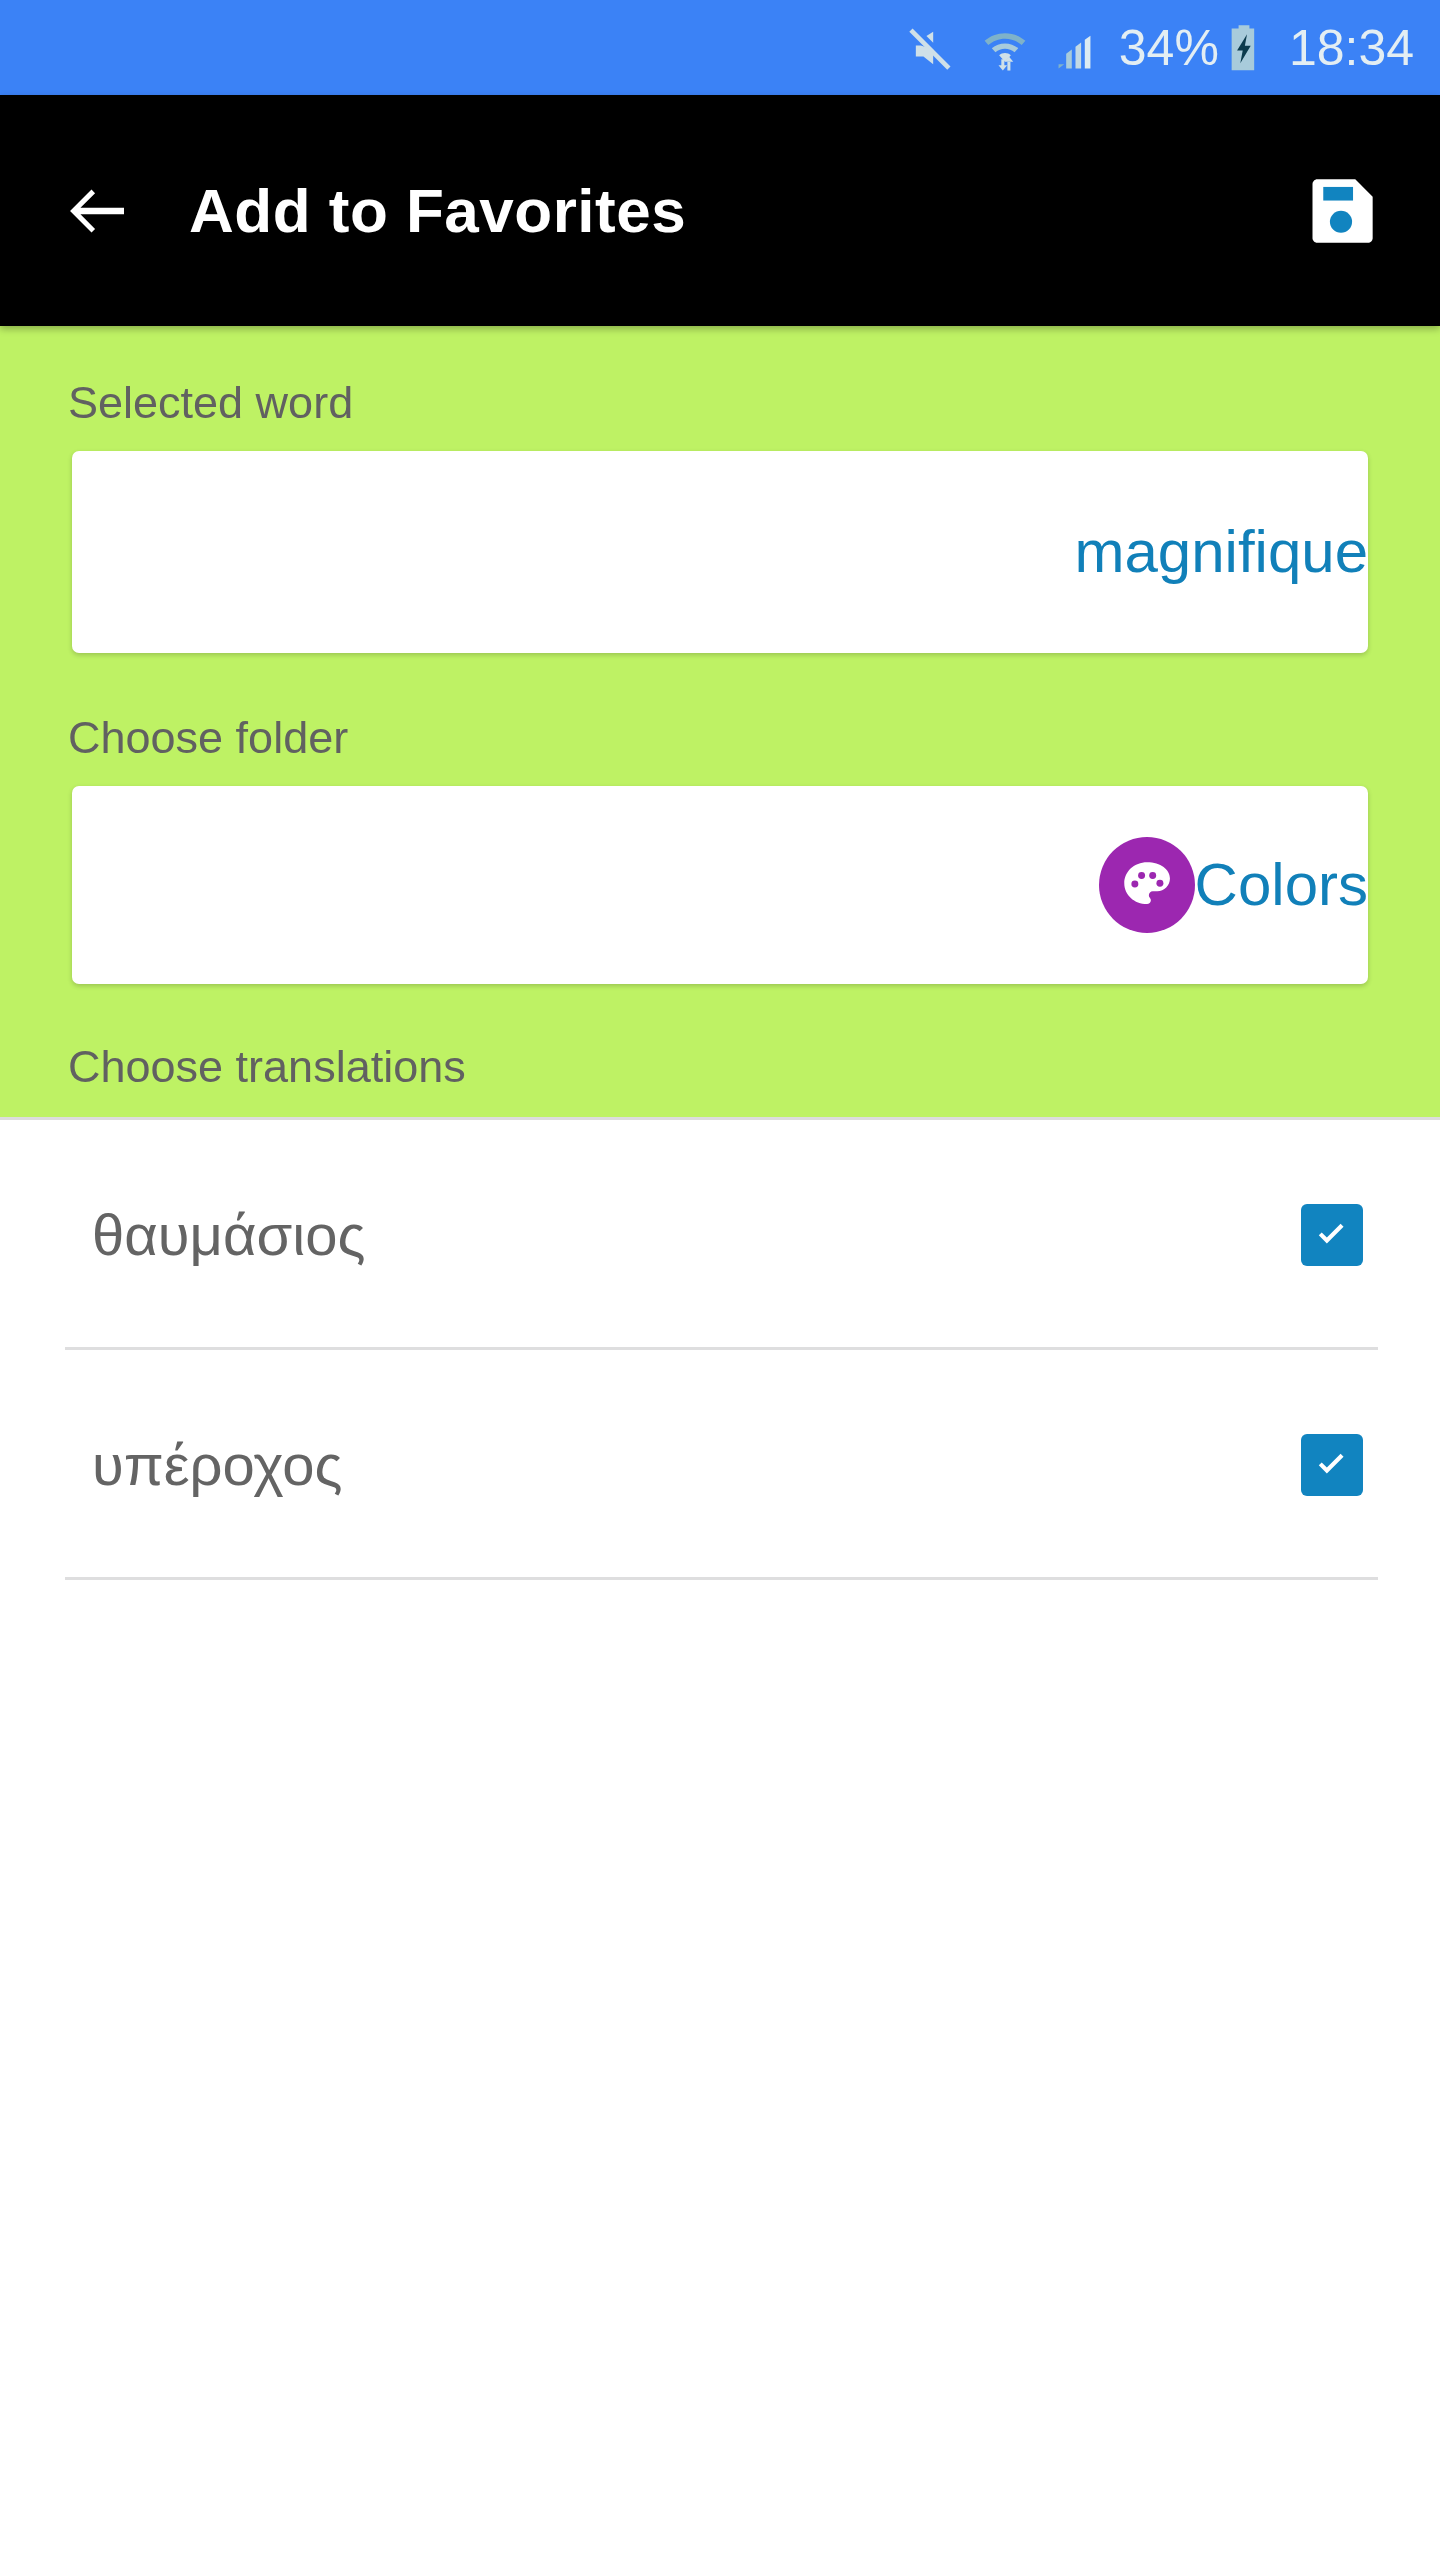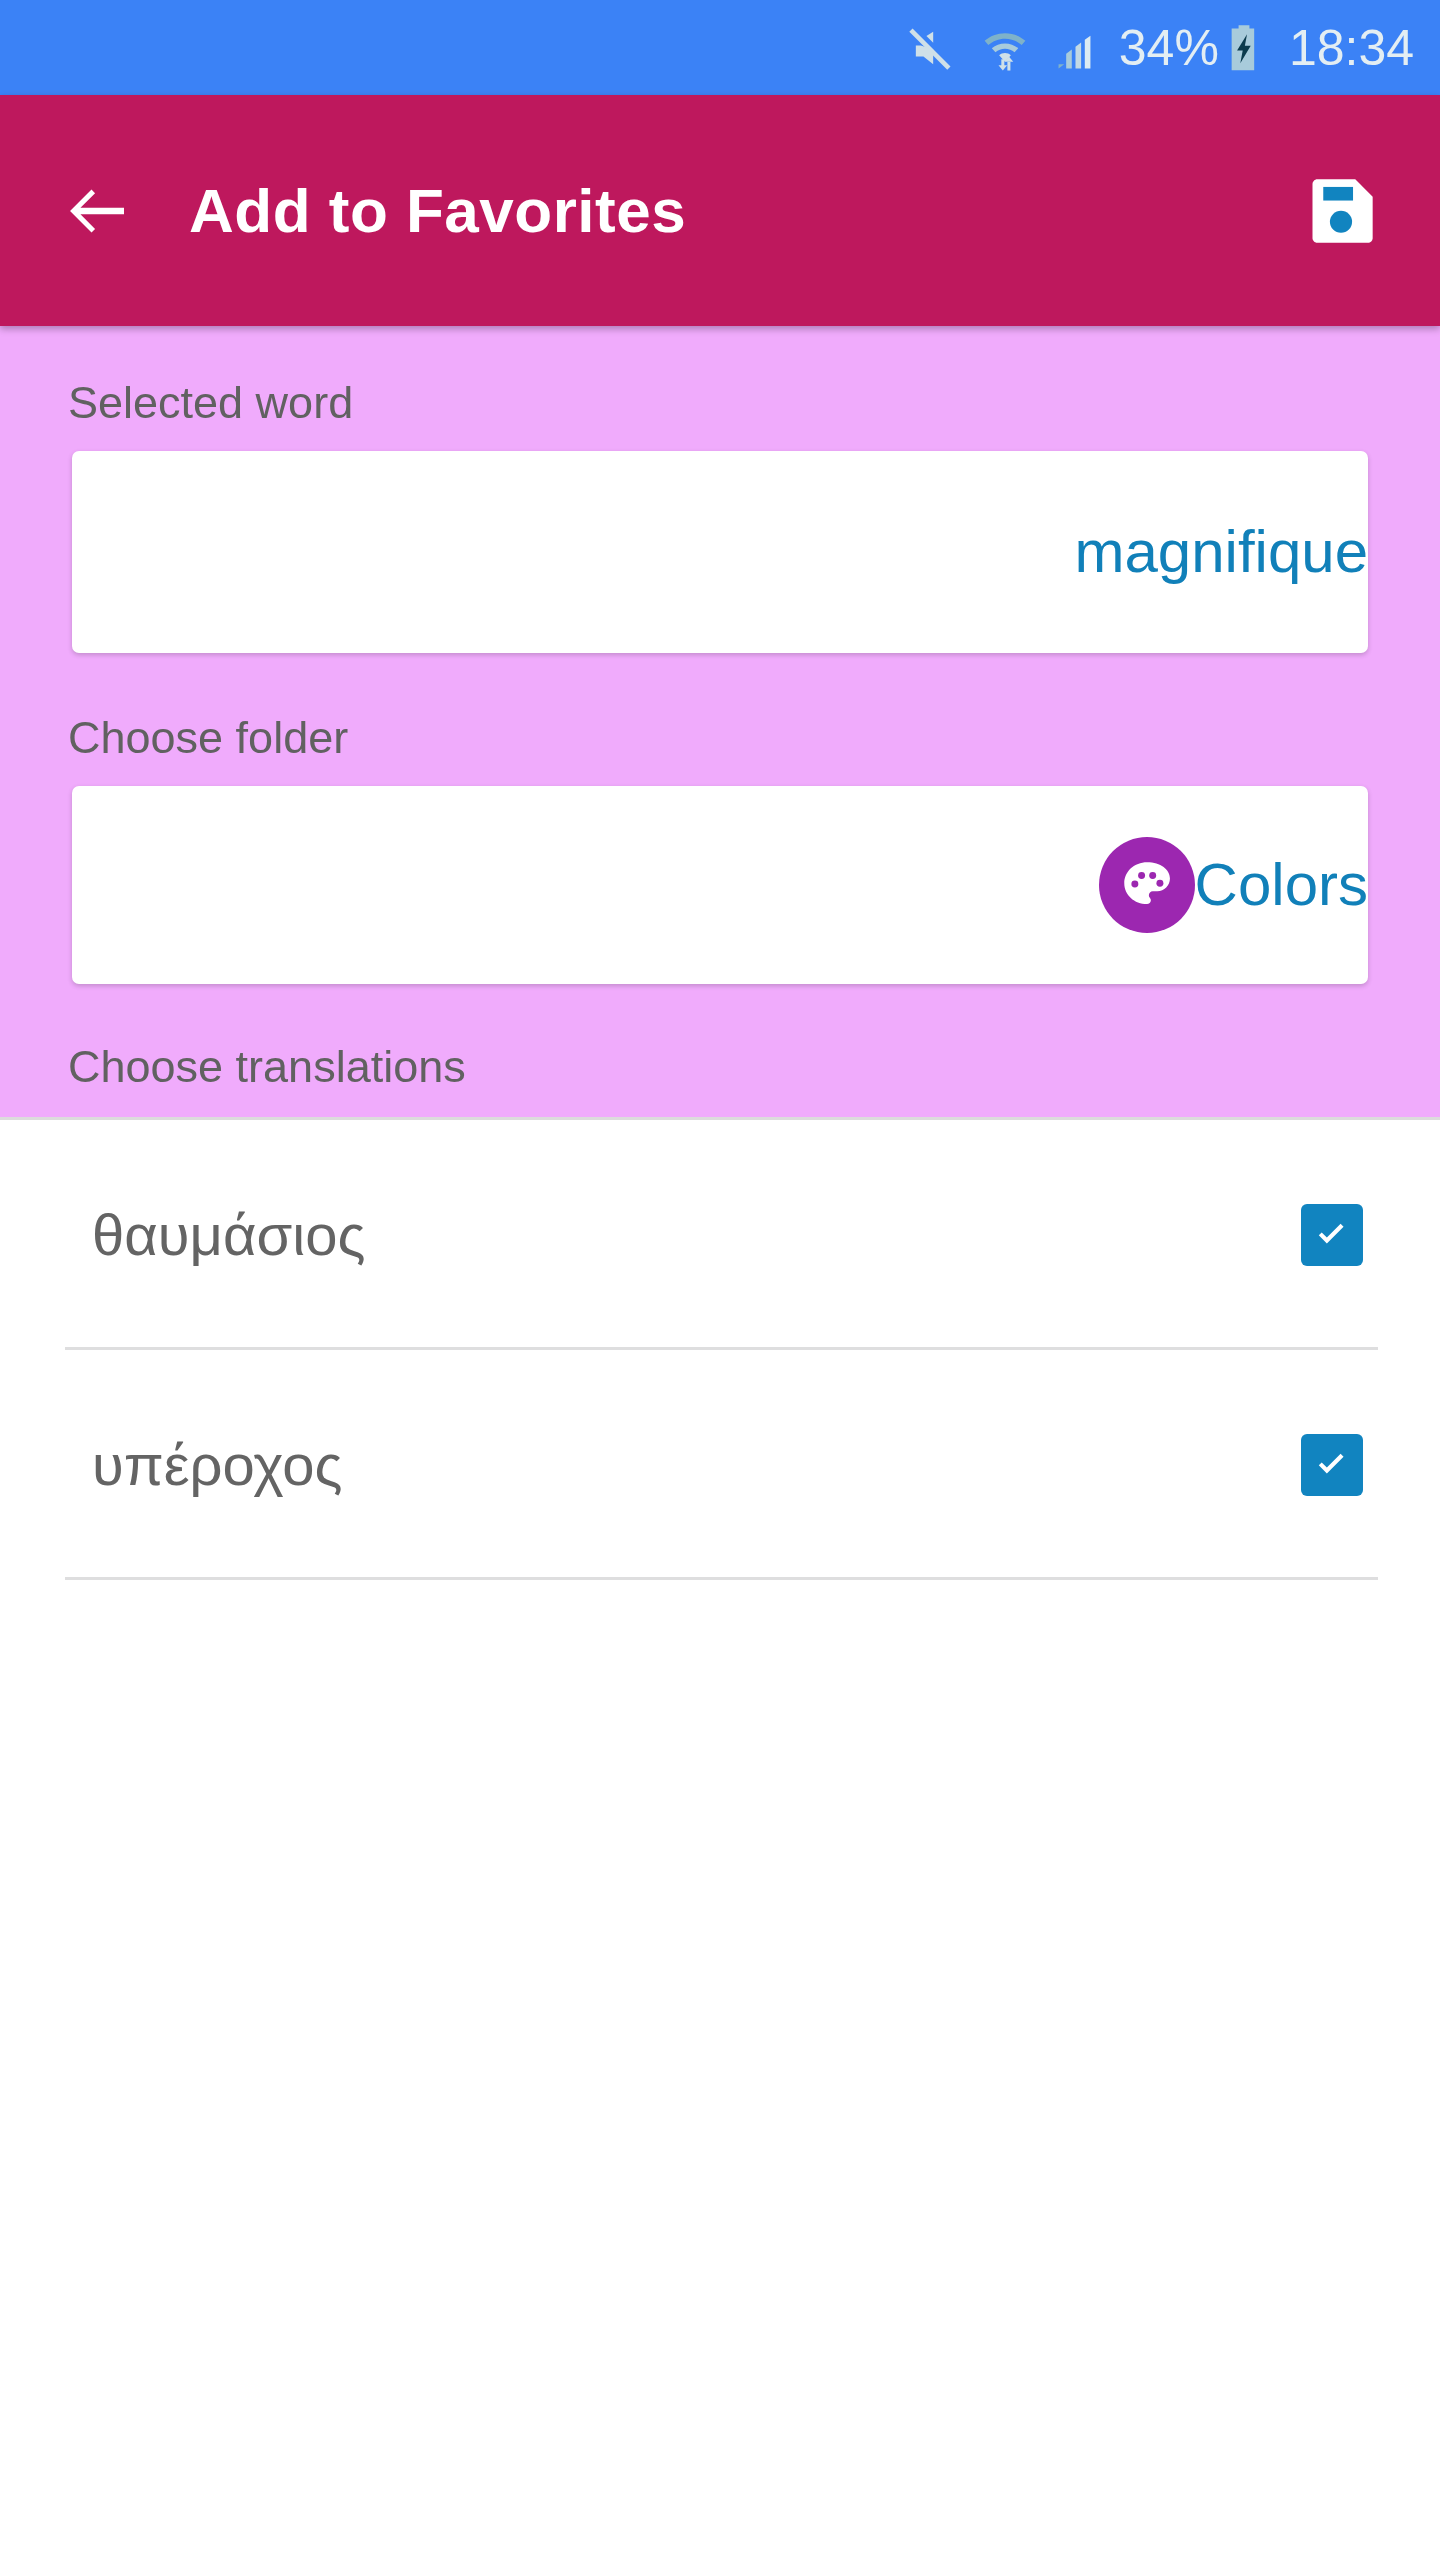--- a/index.html
+++ b/index.html
@@ -38,21 +38,21 @@
     line-height: 1;
     font-weight: 400;
   }
   .sb-pct { margin-left: 16px; margin-right: 2px; }
   .sb-clock { margin-left: 22px; }
 
   
   .app-bar {
     position: relative;
     height: 231px;
-    background: #be185d;
+    background: #000000;
     display: flex;
     align-items: center;
     padding: 0 54px 0 52px;
     box-shadow: 0 3px 7px rgba(0,0,0,0.28);
     z-index: 5;
   }
   .back-btn {
     width: 92px; height: 92px;
     display: flex; align-items: center; justify-content: center;
     flex: 0 0 auto;
@@ -67,21 +67,21 @@
   }
   .app-spacer { flex: 1 1 auto; }
   .save-btn {
     width: 90px; height: 90px;
     display: flex; align-items: center; justify-content: center;
     flex: 0 0 auto;
   }
 
   
   .content-gray {
-    background: #f0abfc;
+    background: #bef264;
     padding-top: 54px;
     position: relative;
   }
 
   .section-label {
     color: #616161;
     font-size: 45px;
     padding-left: 68px;
     line-height: 1;
     margin-bottom: 0;

